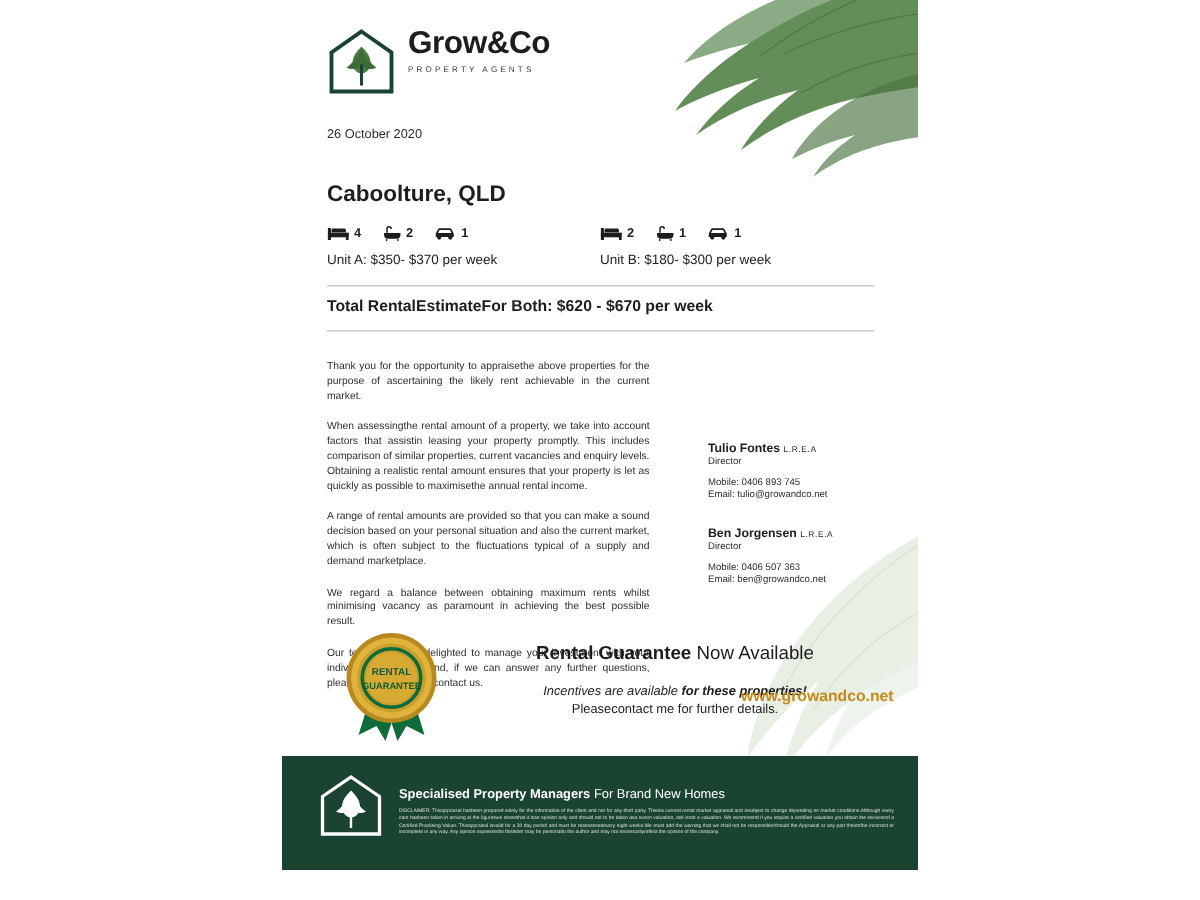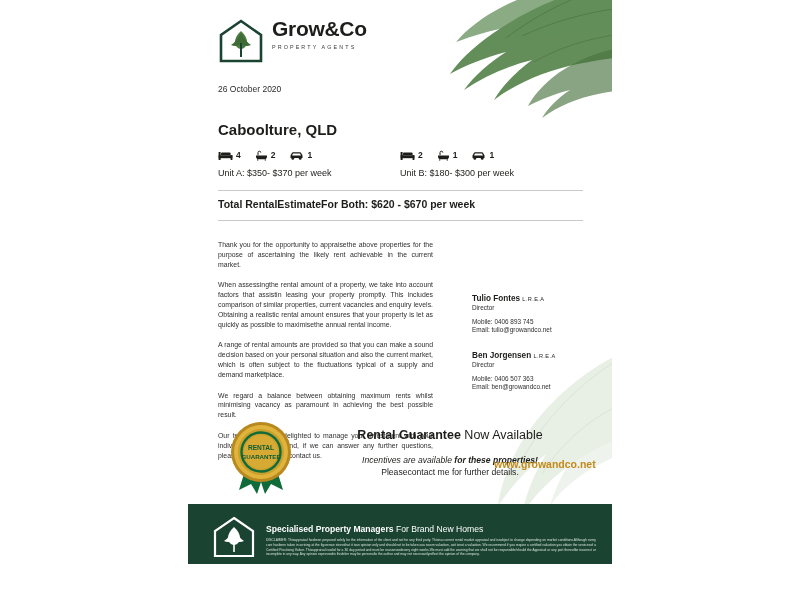--- a/index.html
+++ b/index.html
@@ -231,21 +231,21 @@
     color: #c48a1a;
     padding-left: 22px;
   }
 
   
   .footer {
     position: absolute;
     left: 0;
     top: 504px;
     width: 424px;
-    height: 60px;
+    height: 76px;
     background: #1b4332;
   }
   .footer-icon {
     position: absolute;
     left: 24px;
     top: 11px;
     width: 44px;
     height: 44px;
   }
   .footer-title {

